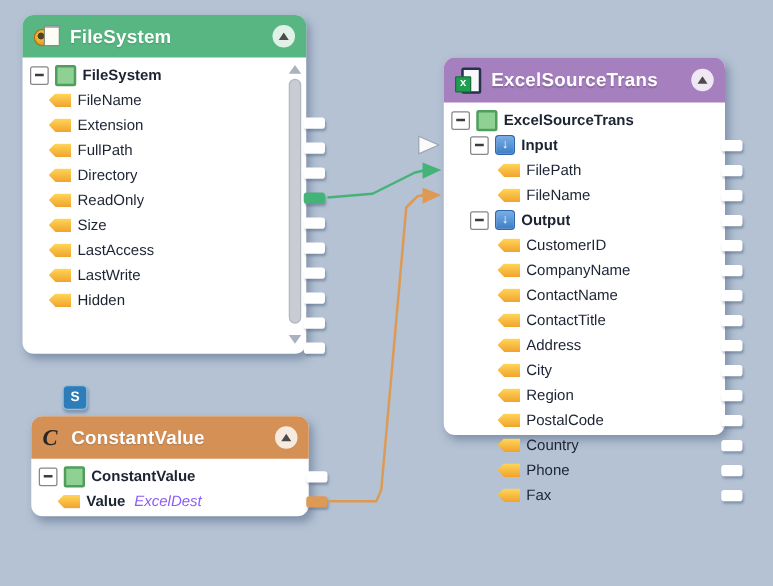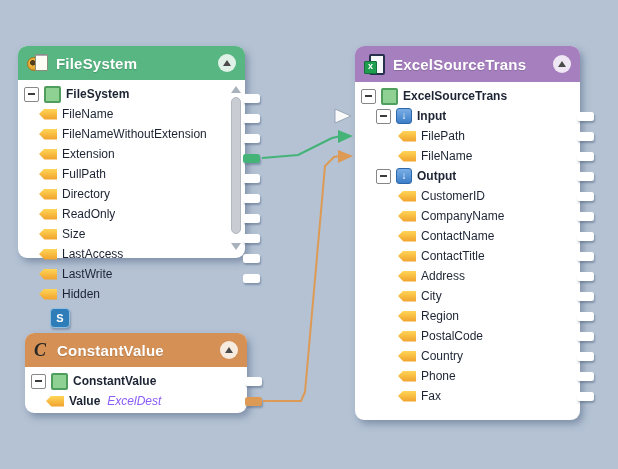--- a/index.html
+++ b/index.html
@@ -5,22 +5,22 @@
   html,body{margin:0;padding:0;}
   #canvas{
     position:relative; width:618px; height:469px;
     background:#b4c2d4; overflow:hidden;
     font-family:"Liberation Sans", sans-serif;
   }
   .node{
     position:absolute; background:#ffffff; border-radius:9px;
     box-shadow:3px 4px 7px rgba(75,95,125,.5);
   }
-  .node-fs{left:18px; top:46px; width:227px; height:212px;}
-  .node-ex{left:355px; top:46px; width:225px; height:374px;}
+  .node-fs{left:18px; top:12px; width:227px; height:271px;}
+  .node-ex{left:355px; top:46px; width:225px; height:302px;}
   .node-cv{left:25px; top:333px; width:222px; height:80px;}
   .header{
     display:flex; align-items:center; gap:7px; padding:0 9px;
     border-radius:9px 9px 0 0; height:34px; position:relative;
   }
   .node-ex .header{height:36px;}
   .hd-fs{background:#57b682;}
   .hd-ex{background:#a67fbf;}
   .hd-cv{background:#d49055;}
   .htitle{
@@ -149,26 +149,20 @@
     <div class="row lvl0 bold">
           <span class="minus"></span>
           <span class="ticon icon-root"></span>
           <span class="label">FileSystem</span>
 
         </div>
         <div class="row lvl1">
 
           <span class="ticon icon-attr"></span>
           <span class="label">FileName</span>
-
-        </div>
-        <div class="row lvl1">
-
-          <span class="ticon icon-attr"></span>
-          <span class="label">FileNameWithoutExtension</span>
 
         </div>
         <div class="row lvl1">
 
           <span class="ticon icon-attr"></span>
           <span class="label">Extension</span>
 
         </div>
         <div class="row lvl1">
 

